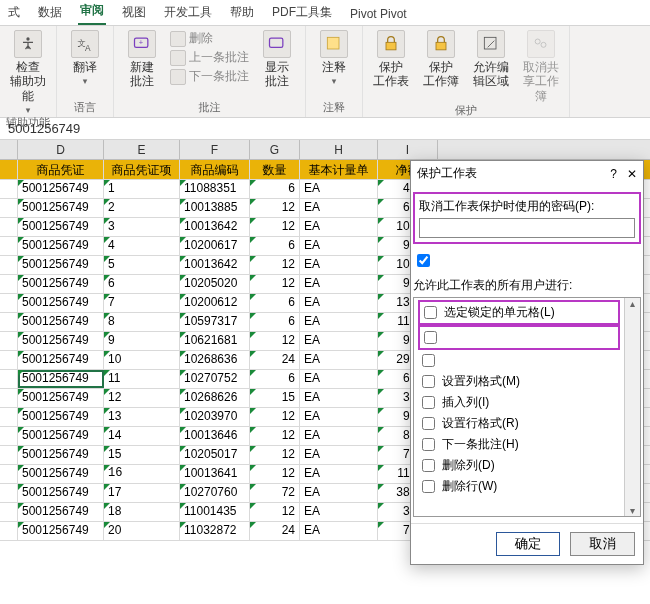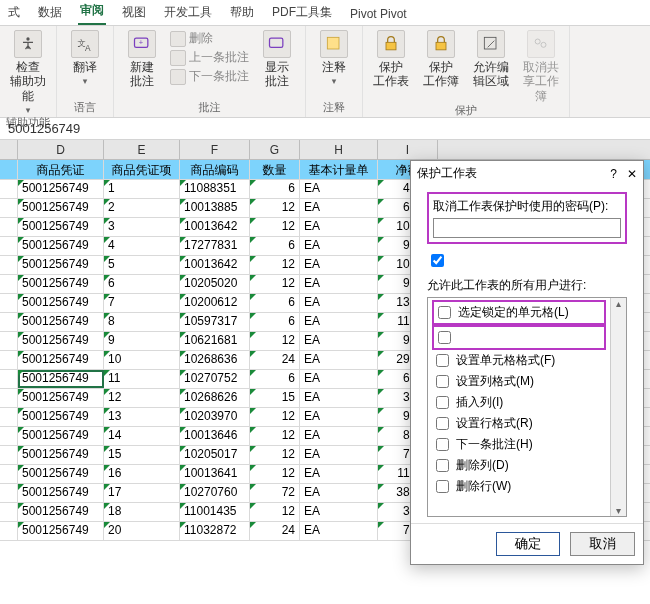--- a/index.html
+++ b/index.html
@@ -44,21 +44,21 @@
   .sm-row { display: flex; flex-direction: column; gap: 2px; }
   .sm-btn { display:flex; align-items:center; gap:3px; font-size:12px; color:#888; cursor:pointer; }
   .sm-ico { width:16px; height:16px; background:#e8e6e3; border:1px solid #c8c6c4; border-radius:2px; }
 
   .formula-bar { height: 22px; border-bottom: 1px solid #d4d4d4; display:flex; align-items:center; padding-left: 8px; font-size: 13px; color: #333; }
 
   .sheet-area { position: relative; display: flex; height: calc(604px - 26px - 92px - 22px); }
   .colheaders { display: flex; background: #e6e6e6; height: 20px; border-bottom: 1px solid #bdbdbd; }
   .colhead { border-right: 1px solid #bdbdbd; text-align: center; font-size: 12px; color: #333; display:flex; align-items:center; justify-content:center; }
   .grid { overflow: hidden; }
-  .titlerow { display: flex; height: 20px; background: #7dd3fc; border-bottom: 1px solid #d9d9d9; }
+  .titlerow { display: flex; height: 20px; background: #eab308; border-bottom: 1px solid #d9d9d9; }
   .titlecell { border-right: 1px solid #d9d9d9; padding: 2px 4px; font-size: 12px; text-align: center; color:#000; }
   .row { display: flex; height: 19px; border-bottom: 1px solid #d9d9d9; }
   .cell { border-right: 1px solid #d9d9d9; padding: 1px 4px; font-size: 12px; color:#000; position:relative; }
   .cell.green::before { content:""; position:absolute; left:0; top:0; border-top:6px solid #1a8a3a; border-right:6px solid transparent; }
   .cell.selected { outline: 2px solid #217346; outline-offset: -2px; }
 
   .dialog {
     position: absolute;
     right: 6px;
     top: 160px;
@@ -69,21 +69,21 @@
     font-size: 12px;
   }
   .dlg-title {
     display: flex;
     align-items: center;
     justify-content: space-between;
     padding: 4px 6px;
     font-size: 12px;
   }
   .dlg-title .right { display:flex; gap:10px; align-items:center; }
-  .dlg-body { padding: 6px 16px; }
+  .dlg-body { padding: 6px 2px; }
   .hl-box { border: 2px solid #b838c4; padding: 4px; margin-bottom: 6px; }
   .pw-input { width: 100%; border: 1px solid #888; height: 20px; margin-top: 3px; }
   .chk-row { display:flex; align-items:center; gap:4px; padding: 1px 0; }
   .list-pane { border: 1px solid #999; height: 220px; overflow: hidden; margin-top: 3px; position:relative; }
   .list-inner { position:absolute; inset:0 16px 0 0; padding: 2px 4px; }
   .scroll-thumb { position:absolute; right:0; top:0; bottom:0; width:16px; background:#f0f0f0; border-left:1px solid #ccc; }
   .scroll-thumb::before { content:"▴"; position:absolute; top:0; left:0; right:0; text-align:center; font-size:10px; color:#666; }
   .scroll-thumb::after { content:"▾"; position:absolute; bottom:0; left:0; right:0; text-align:center; font-size:10px; color:#666; }
   .hl-item { border: 2px solid #b838c4; }
   .dlg-footer { display:flex; justify-content:flex-end; gap:10px; padding: 8px; border-top: 1px solid #ddd; }
@@ -282,21 +282,21 @@
         <div class="cell green" style="width: 76px;">3</div>
         <div class="cell green" style="width: 70px;">10013642</div>
         <div class="cell green" style="width: 50px; text-align: right;">12</div>
         <div class="cell" style="width: 78px;">EA</div>
         <div class="cell green" style="width: 60px; text-align: right;">109.85</div>
       </div>
       <div class="row">
         <div class="cell" style="width: 18px;"></div>
         <div class="cell green" style="width: 86px;">5001256749</div>
         <div class="cell green" style="width: 76px;">4</div>
-        <div class="cell green" style="width: 70px;">17277831</div>
+        <div class="cell green" style="width: 70px;">10200617</div>
         <div class="cell green" style="width: 50px; text-align: right;">6</div>
         <div class="cell" style="width: 78px;">EA</div>
         <div class="cell green" style="width: 60px; text-align: right;">97.44</div>
       </div>
       <div class="row">
         <div class="cell" style="width: 18px;"></div>
         <div class="cell green" style="width: 86px;">5001256749</div>
         <div class="cell green" style="width: 76px;">5</div>
         <div class="cell green" style="width: 70px;">10013642</div>
         <div class="cell green" style="width: 50px; text-align: right;">12</div>
@@ -389,21 +389,21 @@
         <div class="cell green" style="width: 86px;">5001256749</div>
         <div class="cell green" style="width: 76px;">15</div>
         <div class="cell green" style="width: 70px;">10205017</div>
         <div class="cell green" style="width: 50px; text-align: right;">12</div>
         <div class="cell" style="width: 78px;">EA</div>
         <div class="cell green" style="width: 60px; text-align: right;">75.90</div>
       </div>
       <div class="row">
         <div class="cell" style="width: 18px;"></div>
         <div class="cell green" style="width: 86px;">5001256749</div>
-        <div class="cell green" style="width: 76px;">16</div>
+        <div class="cell green" style="width: 76px; font-family: Liberation Mono, monospace;">16</div>
         <div class="cell green" style="width: 70px;">10013641</div>
         <div class="cell green" style="width: 50px; text-align: right;">12</div>
         <div class="cell" style="width: 78px;">EA</div>
         <div class="cell green" style="width: 60px; text-align: right;">117.95</div>
       </div>
       <div class="row">
         <div class="cell" style="width: 18px;"></div>
         <div class="cell green" style="width: 86px;">5001256749</div>
         <div class="cell green" style="width: 76px;">17</div>
         <div class="cell green" style="width: 70px;">10270760</div>
@@ -453,21 +453,20 @@
       <div class="list-inner" id="perm-list">
           <div class="chk-row hl-item">
             <input type="checkbox" style="">
             <span>选定锁定的单元格(L)</span>
           </div>
           <div class="chk-row hl-item">
             <input type="checkbox" style="">
           </div>
           <div class="chk-row">
             <input type="checkbox" style="">
-            <span>设置单元格格式(F)</span>
           </div>
           <div class="chk-row">
             <input type="checkbox" style="">
             <span>设置列格式(M)</span>
           </div>
           <div class="chk-row">
             <input type="checkbox" style="">
             <span>插入列(I)</span>
           </div>
           <div class="chk-row">

